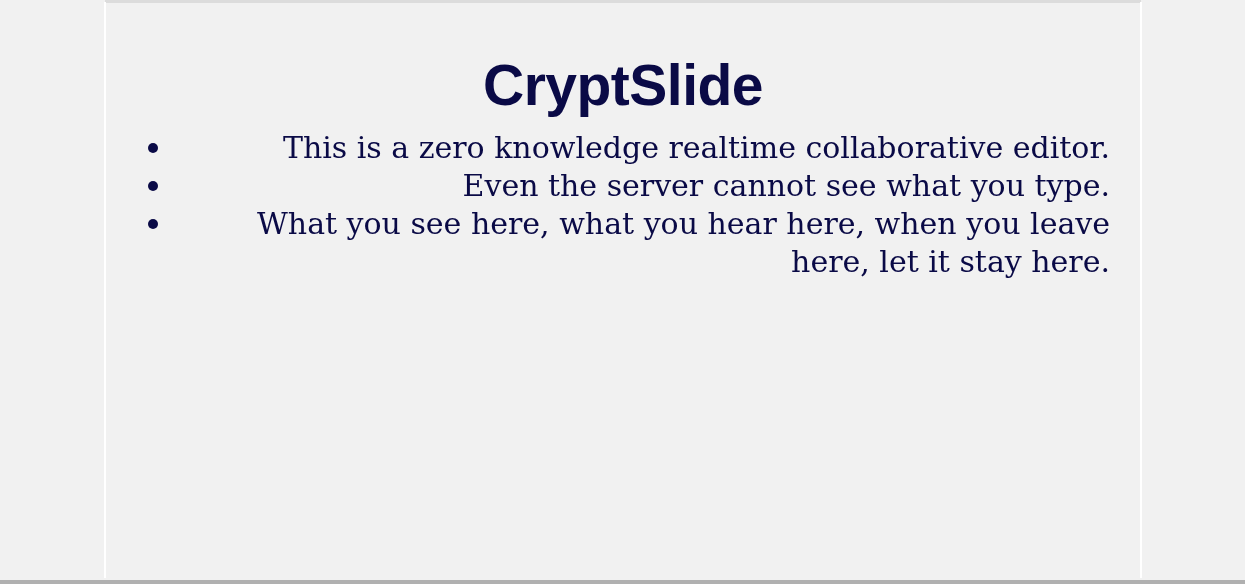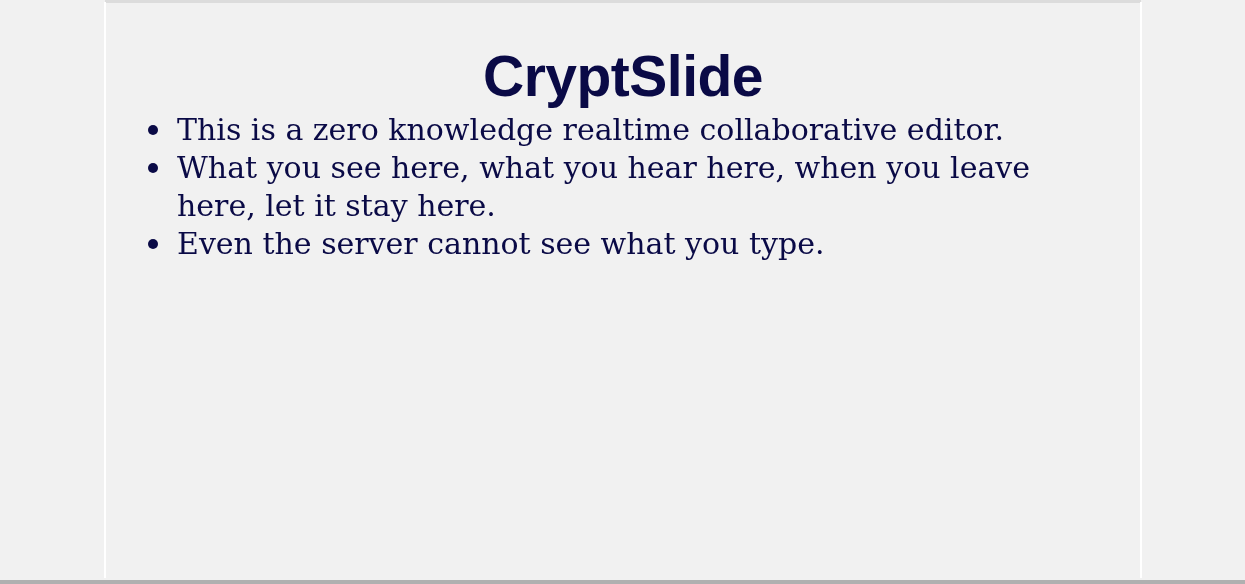--- a/index.html
+++ b/index.html
@@ -68,21 +68,21 @@
     position: absolute;
     left: 106px;
     top: 3px;
     width: 1034px;
     height: 575px;
     background: #f1f1f1;
     box-sizing: border-box;
   }
 
   .slide-title {
-    margin: 5px;
+    margin: 14px;
     padding-top: 38px;
     text-align: center;
     font-family: "Liberation Sans", sans-serif;
     font-weight: bold;
     font-size: 57px;
     line-height: 60px;
     letter-spacing: -0.5px;
     color: #0a0a46;
   }
 
@@ -94,20 +94,21 @@
     font-size: 30px;
     line-height: 38px;
     color: #0a0a46;
   }
 
   .bullet-item {
     position: relative;
     margin: 0;
     padding: 0 30px 0 71px;
     max-width: 1005px;
+    text-align: right;
   }
 
   .bullet-dot {
     position: absolute;
     left: 42px;
     top: 14px;
     width: 10px;
     height: 10px;
     border-radius: 50%;
     background: #0a0a46;
@@ -142,26 +143,26 @@
       <ul class="slide-bullets">
 
         <li class="bullet-item">
           <span class="bullet-dot"></span>
           <span class="bullet-text">This is a zero knowledge realtime collaborative editor.</span>
         </li>
 
 
         <li class="bullet-item">
           <span class="bullet-dot"></span>
-          <span class="bullet-text">What you see here, what you hear here, when you leave here, let it stay here.</span>
+          <span class="bullet-text">Even the server cannot see what you type.</span>
         </li>
 
         <li class="bullet-item">
           <span class="bullet-dot"></span>
-          <span class="bullet-text">Even the server cannot see what you type.</span>
+          <span class="bullet-text">What you see here, what you hear here, when you leave here, let it stay here.</span>
         </li>
 
       </ul>
     </div>
 
   </div>
 
   <div class="bottom-rule"></div>
 
 </div>

